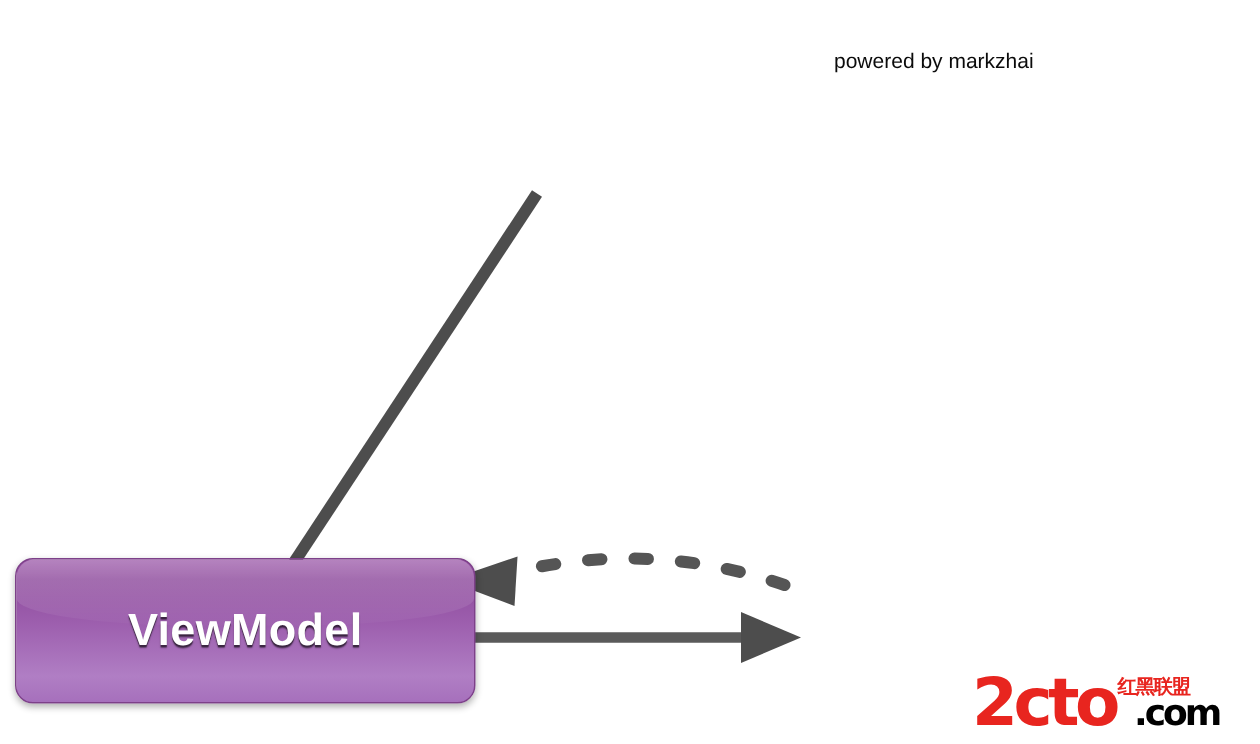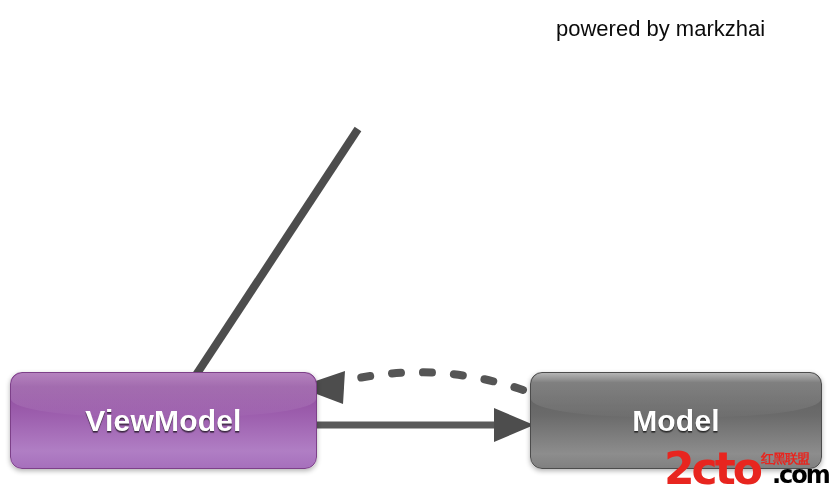--- a/index.html
+++ b/index.html
@@ -98,31 +98,31 @@
        #6b6b6b 45%,
        #8d8d8d 85%,
        #808080 100%);
     border: 1px solid #4c4c4c;
   }
 
   
   #powered-by {
     position: absolute;
     left: 556px;
-    top: 16px;
-    font-size: 22px;
+    top: 32px;
+    font-size: 14px;
     color: #0b0b0b;
     white-space: nowrap;
     z-index: 3;
   }
 
   
   #watermark {
     position: absolute;
-    left: 664px;
+    left: 648px;
     top: 452px;
     z-index: 5;
     display: flex;
     align-items: flex-end;
     line-height: 1;
   }
   #watermark .wm-2cto {
     font-family: "DejaVu Sans", sans-serif;
     font-weight: bold;
     font-size: 44px;
@@ -170,24 +170,20 @@
     <line x1="296" y1="425" x2="500" y2="425" stroke="#5a5a5a" stroke-width="7" stroke-linecap="butt"></line>
     <polygon points="534,425 494,408 494,442" fill="#4d4d4d"></polygon>
   </svg>
 
 
   <div class="node" id="node-viewmodel">
     <div class="sheen"></div>
     <div class="label">ViewModel</div>
   </div>
 
-  <div class="node" id="node-model">
-    <div class="sheen"></div>
-    <div class="label">Model</div>
-  </div>
 
   <div id="powered-by">powered by markzhai</div>
 
   <div id="watermark">
     <span class="wm-2cto">2cto</span>
     <span class="wm-right">
       <span class="wm-cn">红黑联盟</span>
       <span class="wm-com">.com</span>
     </span>
   </div>

